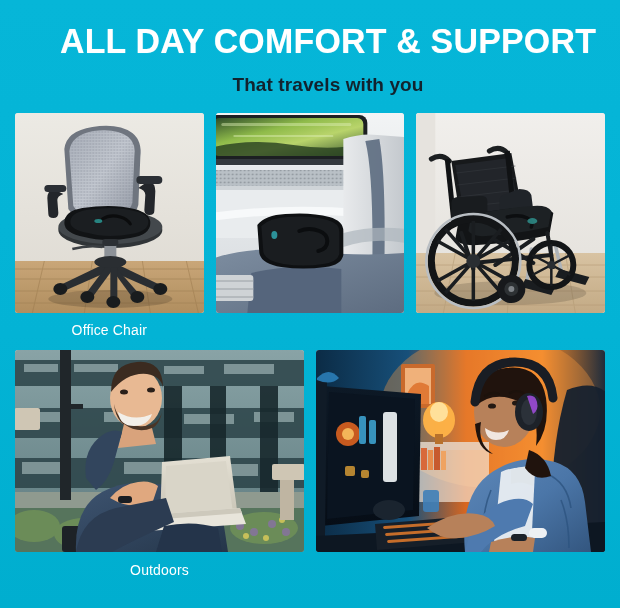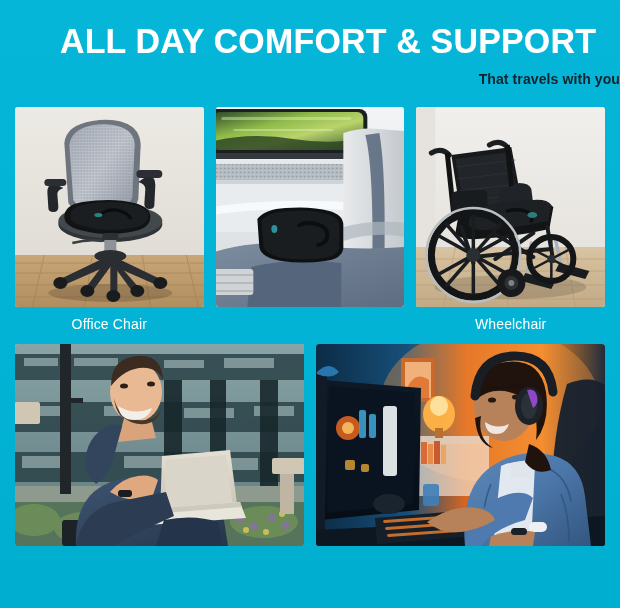--- a/index.html
+++ b/index.html
@@ -18,22 +18,22 @@
   .header{padding-top:22px;text-align:center;padding-left:36px;}
   .title{
     font-size:35px;line-height:38px;font-weight:bold;color:#ffffff;
     letter-spacing:0.2px;
     font-family:"Liberation Sans Narrow","Liberation Sans",sans-serif;
     transform:scaleX(0.97);
     text-shadow:0 0 1px rgba(255,255,255,.35);
     white-space:nowrap;
   }
   .subtitle{
-    margin-top:8px;font-size:14px;line-height:22px;font-weight:600;
-    color:#12232e;letter-spacing:0.1px;text-align:right;
+    margin-top:14px;font-size:19px;line-height:22px;font-weight:600;
+    color:#12232e;letter-spacing:0.1px;
   }
 
   
   .grid{margin-top:17px;padding:0 15px;box-sizing:border-box;}
   .row{display:flex;gap:12px;}
   .row2{margin-top:12px;}
   .cell{display:flex;flex-direction:column;}
   .cell.one{width:190px;}
   .cell.wide{width:291px;}
 
@@ -272,21 +272,20 @@
                 <path d="M136 131 L136 173 M117 142 L155 162 M117 162 L155 142"></path>
               </g>
               <circle cx="136" cy="152" r="4" fill="#2a2e32"></circle>
             </g>
 
             <circle cx="96" cy="176" r="14" fill="#17191c"></circle>
             <circle cx="96" cy="176" r="7" fill="#2d3134"></circle>
             <circle cx="96" cy="176" r="3" fill="#7d8287"></circle>
           </svg>
         </div>
-        <div class="caption">Wheelchair</div>
       </div>
     </div>
 
     <div class="row row2">
 
       <div class="cell wide">
         <div class="tile">
           <svg viewBox="0 0 291 202" preserveAspectRatio="xMidYMid slice" aria-hidden="true">
             <defs>
               <linearGradient id="odBld" x1="0" y1="0" x2="0" y2="1">
@@ -377,20 +376,21 @@
 
             <path d="M148 112 l68 -6 l8 62 l-78 6z" fill="url(#odLap)"></path>
             <path d="M152 116 l60 -5 l7 52 l-68 5z" fill="#d9d5c8"></path>
             <path d="M122 166 l104 -8 l6 16 l-112 8z" fill="#e8e5db"></path>
             <path d="M122 166 l104 -8 l2 5 l-104 8z" fill="#cdc9bc"></path>
 
             <path d="M62 202 q6 -36 40 -44 l50 -10 l8 24 q-40 18 -62 30z" fill="#2c3c52"></path>
             <path d="M150 176 q30 -6 54 2 l4 24 l-66 0z" fill="#24344a"></path>
           </svg>
         </div>
+        <div class="caption">Outdoors</div>
       </div>
 
       <div class="cell wide">
         <div class="tile">
           <svg viewBox="0 0 291 202" preserveAspectRatio="xMidYMid slice" aria-hidden="true">
             <defs>
               <linearGradient id="gmBg" x1="0" y1="0" x2="1" y2="0">
                 <stop offset="0" stop-color="#0b2b45"></stop>
                   <stop offset=".32" stop-color="#17507a"></stop>
                 <stop offset=".52" stop-color="#d9661f"></stop>

